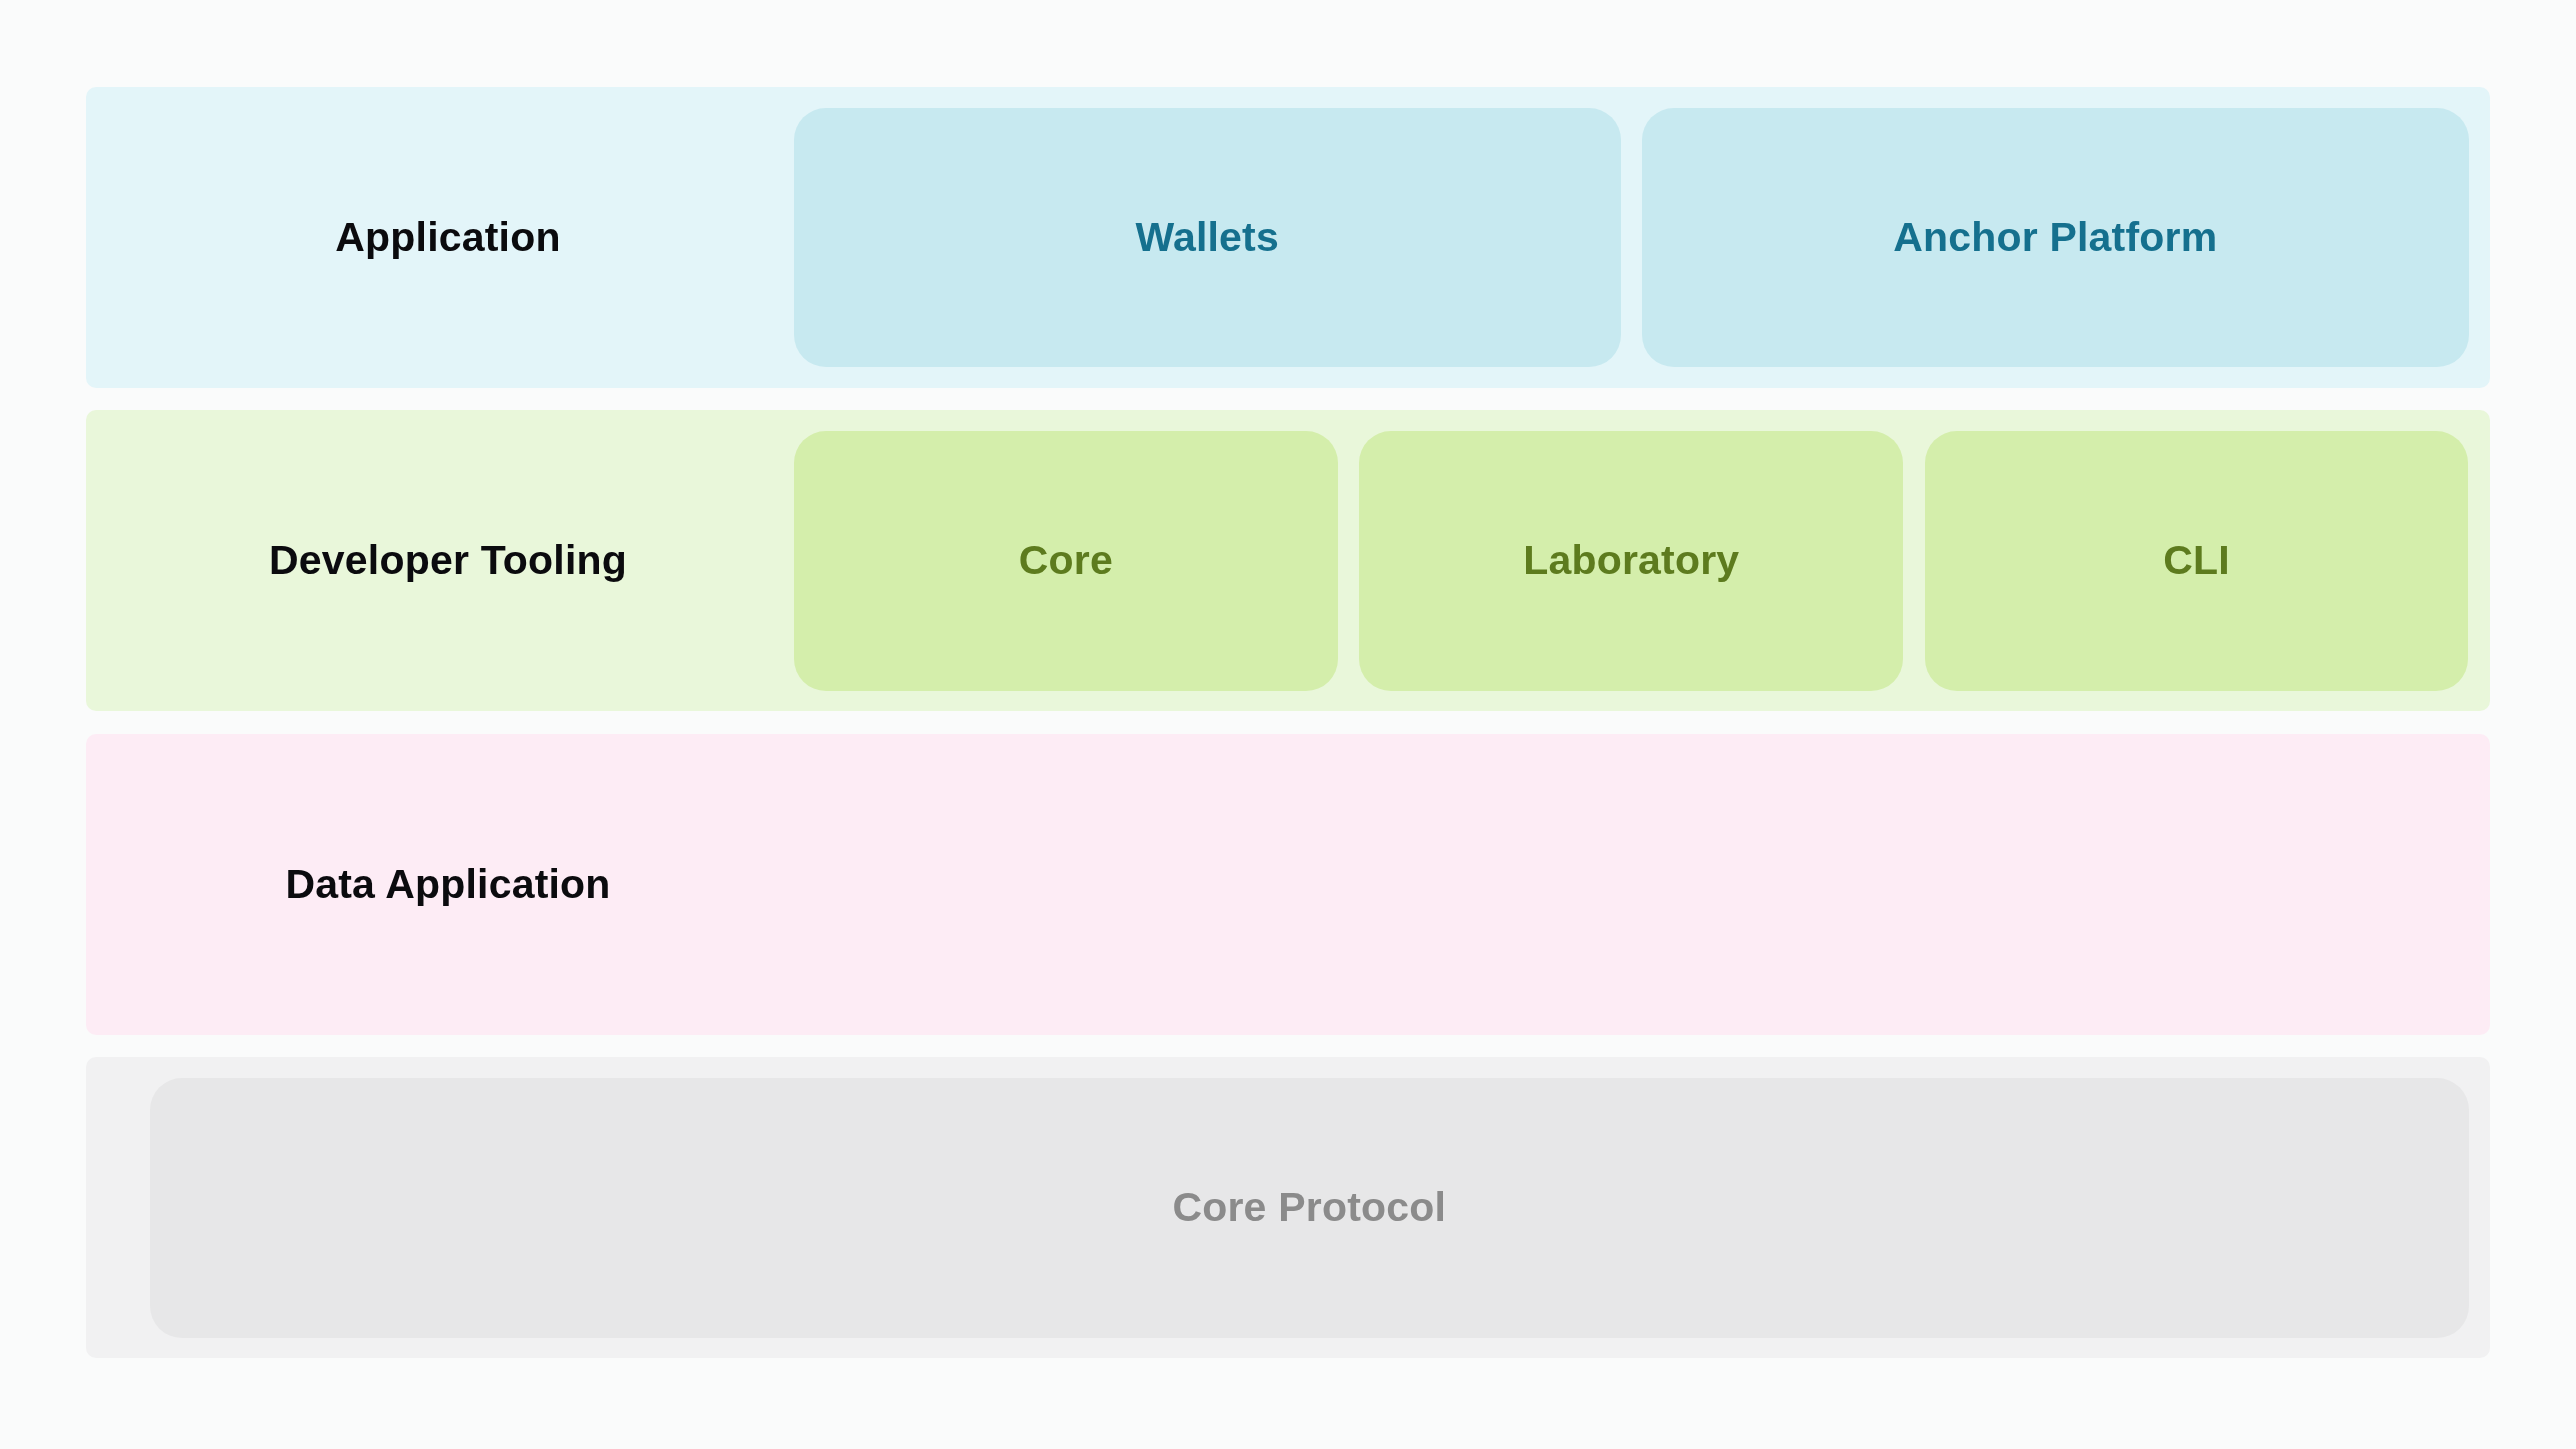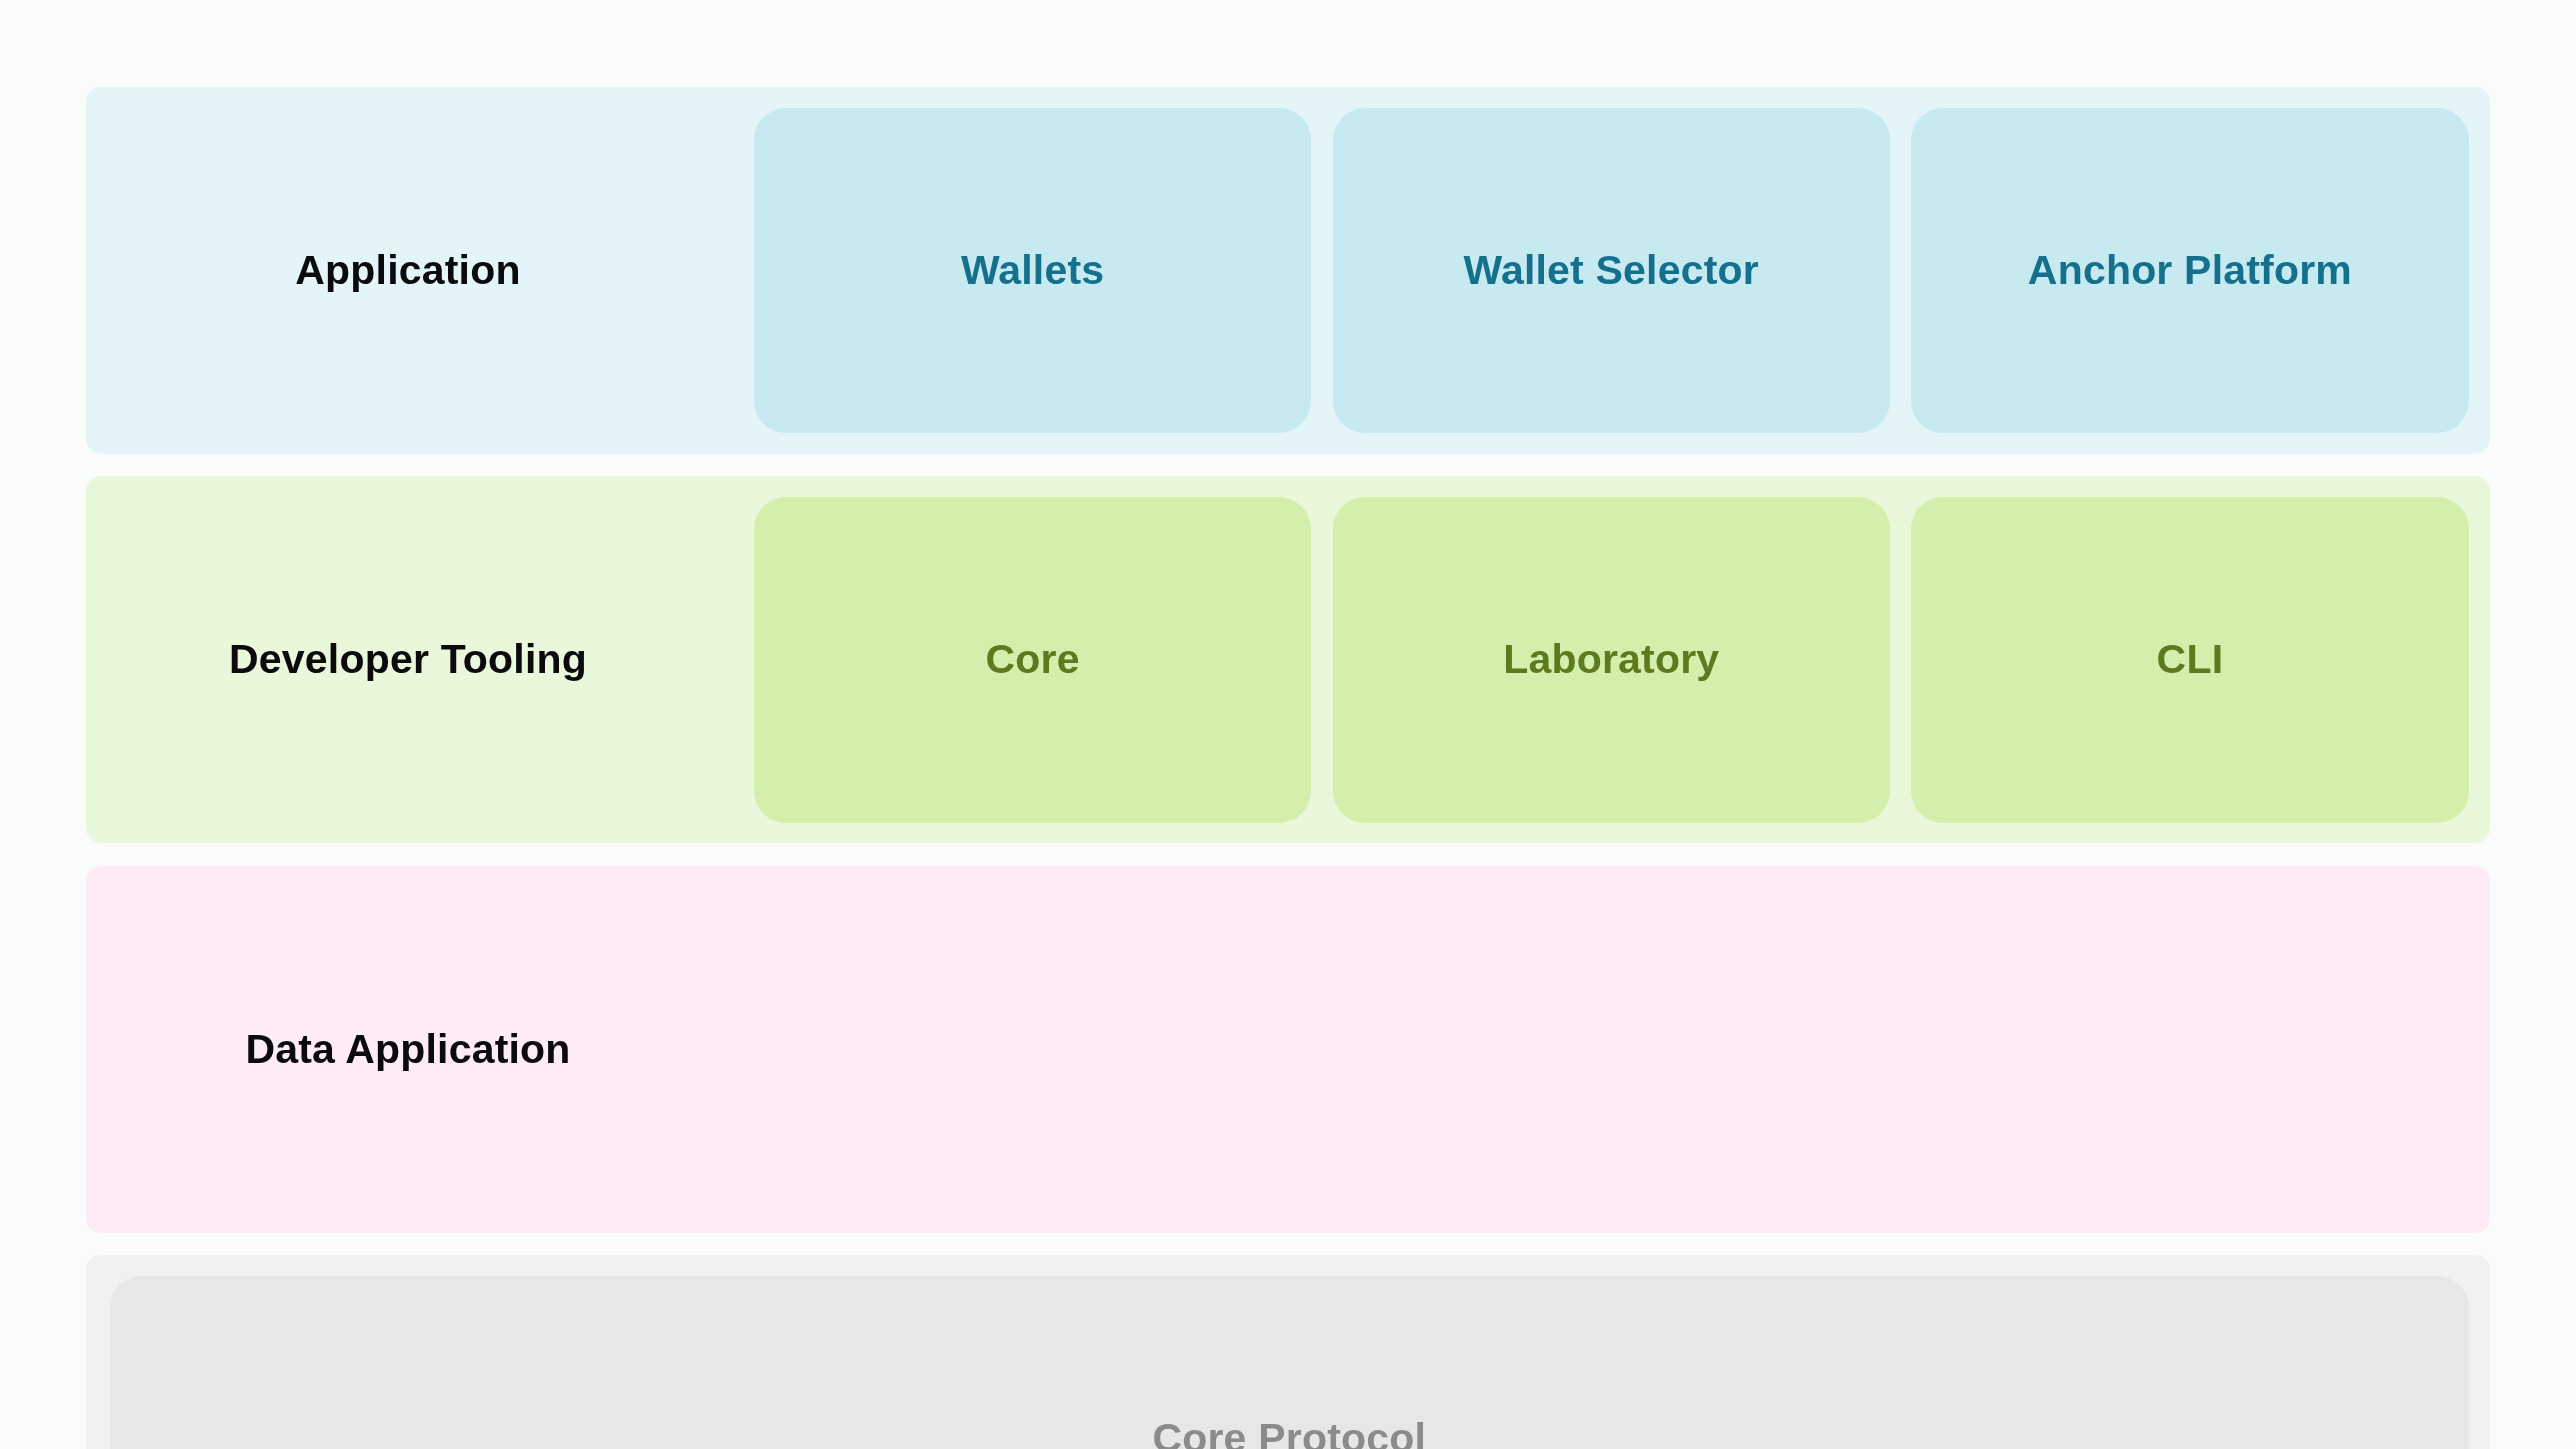--- a/index.html
+++ b/index.html
@@ -17,25 +17,26 @@
   .stack {
     position: absolute;
     left: 86px;
     top: 87px;
     width: 2404px;
     display: flex;
     flex-direction: column;
     gap: 22.4px;
   }
   .layer {
-    height: 367px;
-    border-radius: 15px;
+    height: 301px;
+    border-radius: 10px;
     display: flex;
     align-items: stretch;
     background: var(--row-bg);
+    padding-left: 40px;
   }
   .layer-label {
     width: 644px;
     flex: 0 0 644px;
     display: flex;
     align-items: center;
     justify-content: center;
     font-size: 41px;
     font-weight: 700;
     color: #0b0b0e;
@@ -64,21 +65,20 @@
 </style>
 </head>
 <body>
 
 <main class="stack">
 
 <section class="layer" style="--row-bg: #e3f5f9;">
       <div class="layer-label">Application</div>
       <div class="cells">
         <div class="cell" style="--cell-bg: #c7e9f0; --cell-fg: #15708e;">Wallets</div>
-        <div class="cell" style="--cell-bg: #c7e9f0; --cell-fg: #15708e;">Wallet Selector</div>
         <div class="cell" style="--cell-bg: #c7e9f0; --cell-fg: #15708e;">Anchor Platform</div>
       </div>
     </section>
     <section class="layer" style="--row-bg: #e9f7da;">
       <div class="layer-label">Developer Tooling</div>
       <div class="cells">
         <div class="cell" style="--cell-bg: #d4eeab; --cell-fg: #5d7b1e;">Core</div>
         <div class="cell" style="--cell-bg: #d4eeab; --cell-fg: #5d7b1e;">Laboratory</div>
         <div class="cell" style="--cell-bg: #d4eeab; --cell-fg: #5d7b1e;">CLI</div>
       </div>

